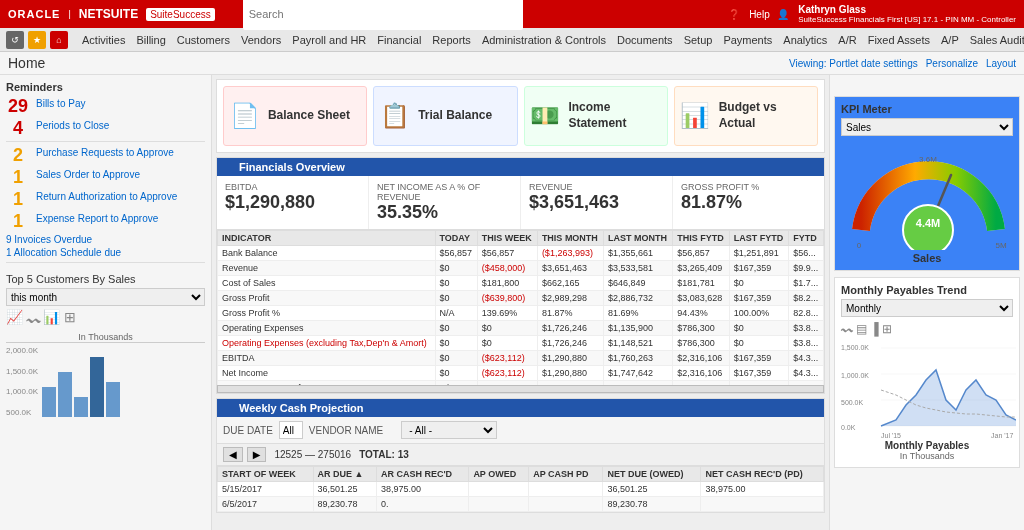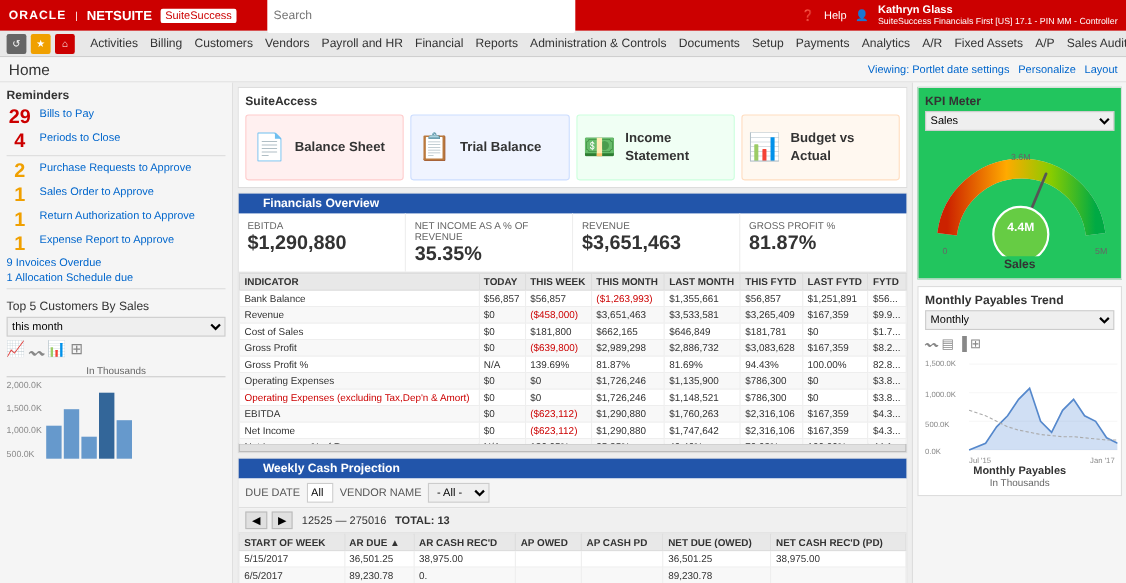--- a/index.html
+++ b/index.html
@@ -78,21 +78,21 @@
     .weekly-section { background: white; border: 1px solid #ddd; margin-bottom: 4px; }
     .filter-row { display: flex; gap: 6px; align-items: center; padding: 4px 6px; background: #f5f5f5; border-bottom: 1px solid #ddd; }
     .filter-label { font-size: 10px; color: #555; }
     .filter-input { height: 18px; font-size: 10px; border: 1px solid #ccc; padding: 0 3px; }
     .nav-row { display: flex; align-items: center; gap: 4px; padding: 3px 6px; background: #f0f0f0; border-bottom: 1px solid #ddd; font-size: 10px; }
     .nav-btn { background: #e0e0e0; border: 1px solid #bbb; padding: 1px 5px; cursor: pointer; font-size: 10px; }
 
     
     .right-panel { width: 195px; min-width: 195px; background: #f5f5f5; border-left: 1px solid #ddd; padding: 4px; overflow-y: auto; }
     .kpi-meter-title { font-size: 11px; font-weight: bold; color: #333; margin-bottom: 3px; }
-    .kpi-panel { background: #22c55e; border: 1px solid #ddd; padding: 6px; margin-bottom: 6px; }
+    .kpi-panel { background: #3b82f6; border: 1px solid #ddd; padding: 6px; margin-bottom: 6px; margin-top: 17px; }
     .gauge-label { text-align: center; font-size: 11px; font-weight: bold; color: #333; margin-top: 2px; }
 
     
     .monthly-panel { background: white; border: 1px solid #ddd; padding: 6px; margin-bottom: 4px; }
 
     .scrollbar-hint { height: 8px; background: #e0e0e0; border: 1px solid #bbb; margin: 0; }
   </style>
 </head>
 <body>
 
@@ -208,21 +208,20 @@
       <div style="background:#6699cc;width:14px;height:45px;"></div>
       <div style="background:#6699cc;width:14px;height:20px;"></div>
       <div style="background:#336699;width:14px;height:60px;"></div>
       <div style="background:#6699cc;width:14px;height:35px;"></div>
     </div>
   </div>
 
   <div class="center-content">
 
     <div class="suite-access">
-      <div class="suite-access-title">SuiteAccess</div>
       <div class="suite-cards">
         <div class="suite-card pink">
           <span class="card-icon">📄</span>
           <span class="card-label">Balance Sheet</span>
         </div>
         <div class="suite-card blue">
           <span class="card-icon">📋</span>
           <span class="card-label">Trial Balance</span>
         </div>
         <div class="suite-card green">
@@ -376,21 +375,21 @@
       </div>
       <div class="scrollbar-hint"></div>
     </div>
 
     <div class="weekly-section">
       <div class="section-header">Weekly Cash Projection</div>
       <div class="filter-row">
         <span class="filter-label">DUE DATE</span>
         <input class="filter-input" type="text" style="width: 24px;" value="All">
         <span class="filter-label">VENDOR NAME</span>
-        <select class="filter-input" style="width:56px;">
+        <select class="filter-input" style="width:96px;margin-left:12px;">
           <option>- All -</option>
         </select>
       </div>
       <div class="nav-row">
         <button class="nav-btn">◀</button>
         <button class="nav-btn">▶</button>
         <span style="margin:0 4px;">12525 — 275016</span>
         <span style="font-weight:bold;">TOTAL: 13</span>
       </div>
       <div style="overflow-x:auto;">

